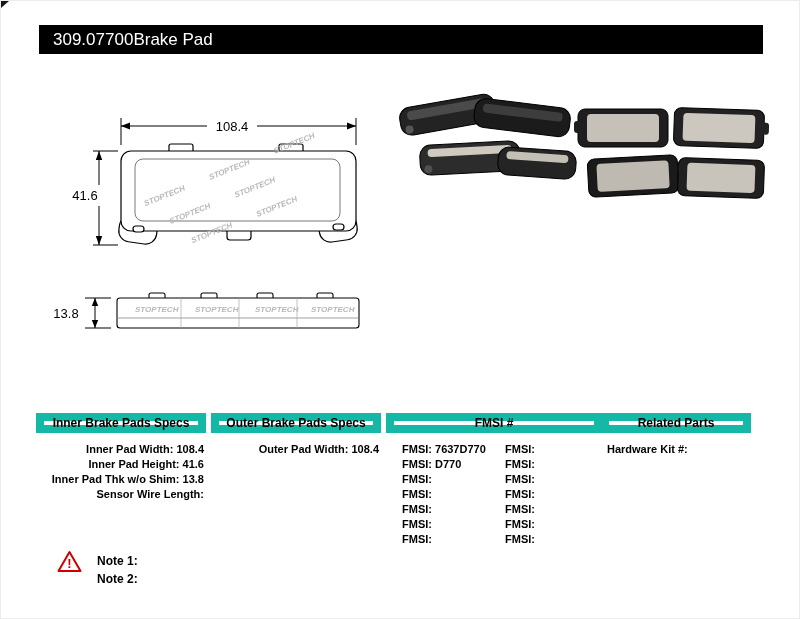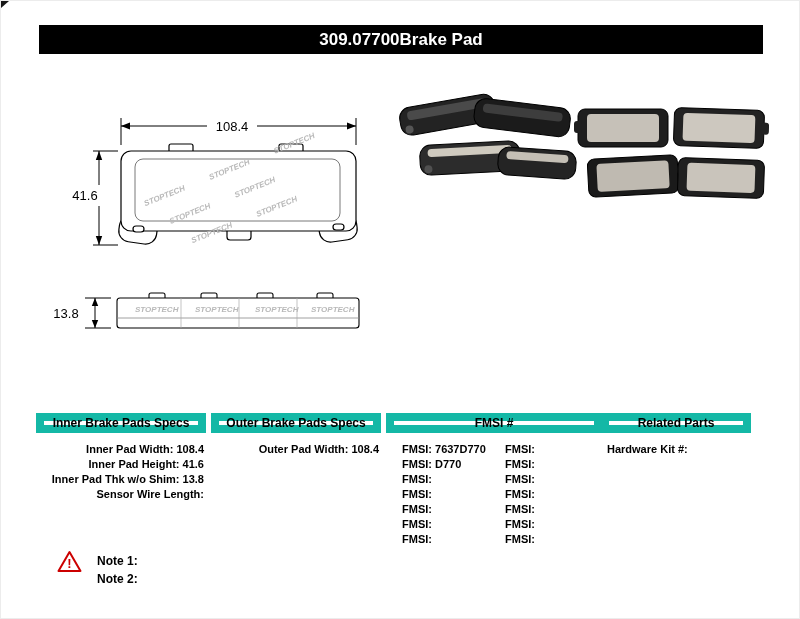--- a/index.html
+++ b/index.html
@@ -9,21 +9,21 @@
     font-family:"Liberation Sans", sans-serif; color:#000; overflow:hidden;
     border:1px solid #ececec;
   }
   .corner-artifact{
     position:absolute; top:0; left:0; width:0; height:0;
     border-top:7px solid #151515; border-right:8px solid transparent;
   }
   .header-bar{
     position:absolute; top:24px; left:38px; width:724px; height:29px;
     background:#000; color:#fff; display:flex; align-items:center;
-    justify-content:center; padding:0 14px; font-weight:bold; font-size:17px;
+    justify-content:flex-start; padding:0 14px; font-weight:normal; font-size:17px;
   }
   svg text { font-family:"Liberation Sans", sans-serif; }
   .dim-label { font-size:13px; fill:#000; }
   .wm { font-size:8px; font-style:italic; font-weight:bold; fill:#b9b9b9; }
   .front-view { position:absolute; left:68px; top:104px; }
   .side-view  { position:absolute; left:38px; top:287px; }
   .photo-a { position:absolute; left:385px; top:86px; }
   .photo-b { position:absolute; left:573px; top:96px; }
 
   .tables { position:absolute; top:412px; left:0; width:800px; font-size:11px; font-weight:bold; }

